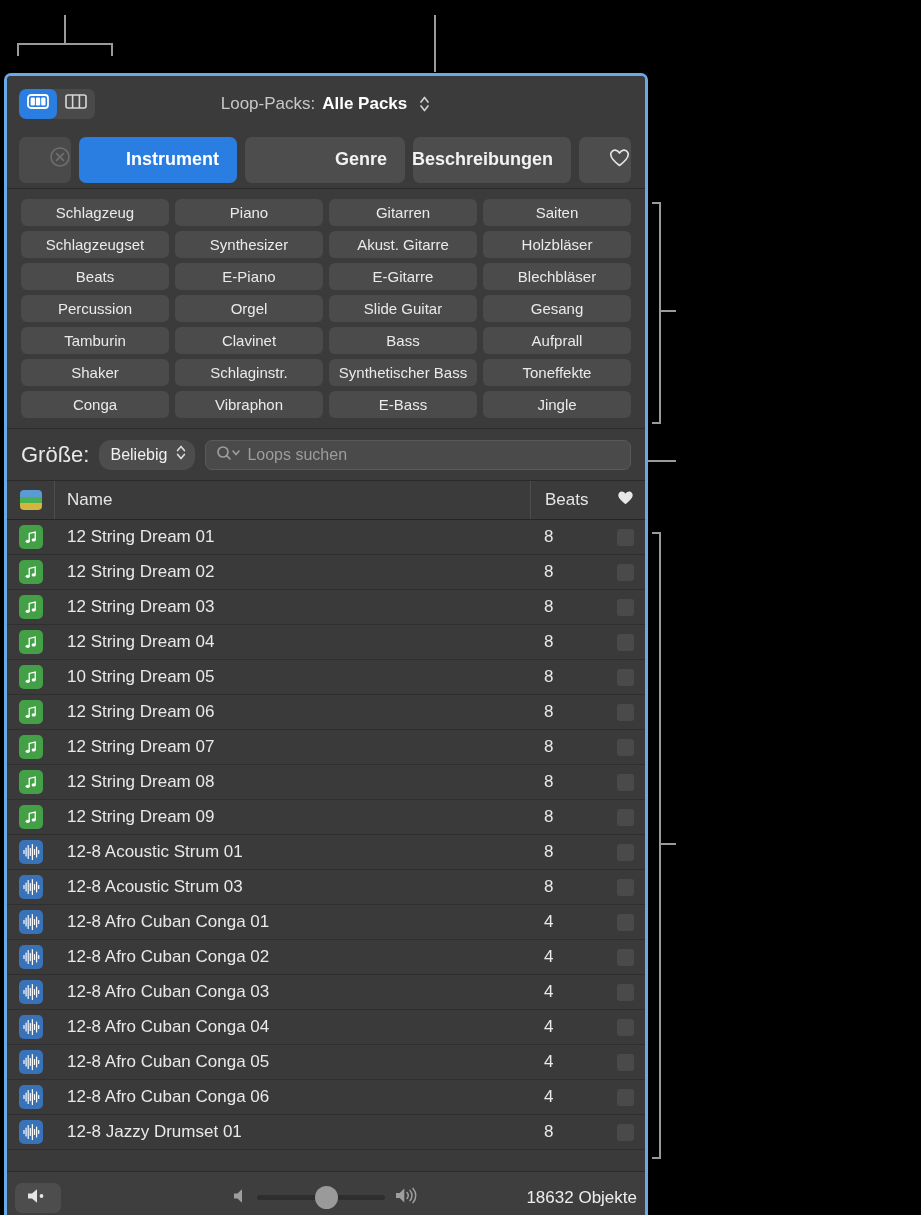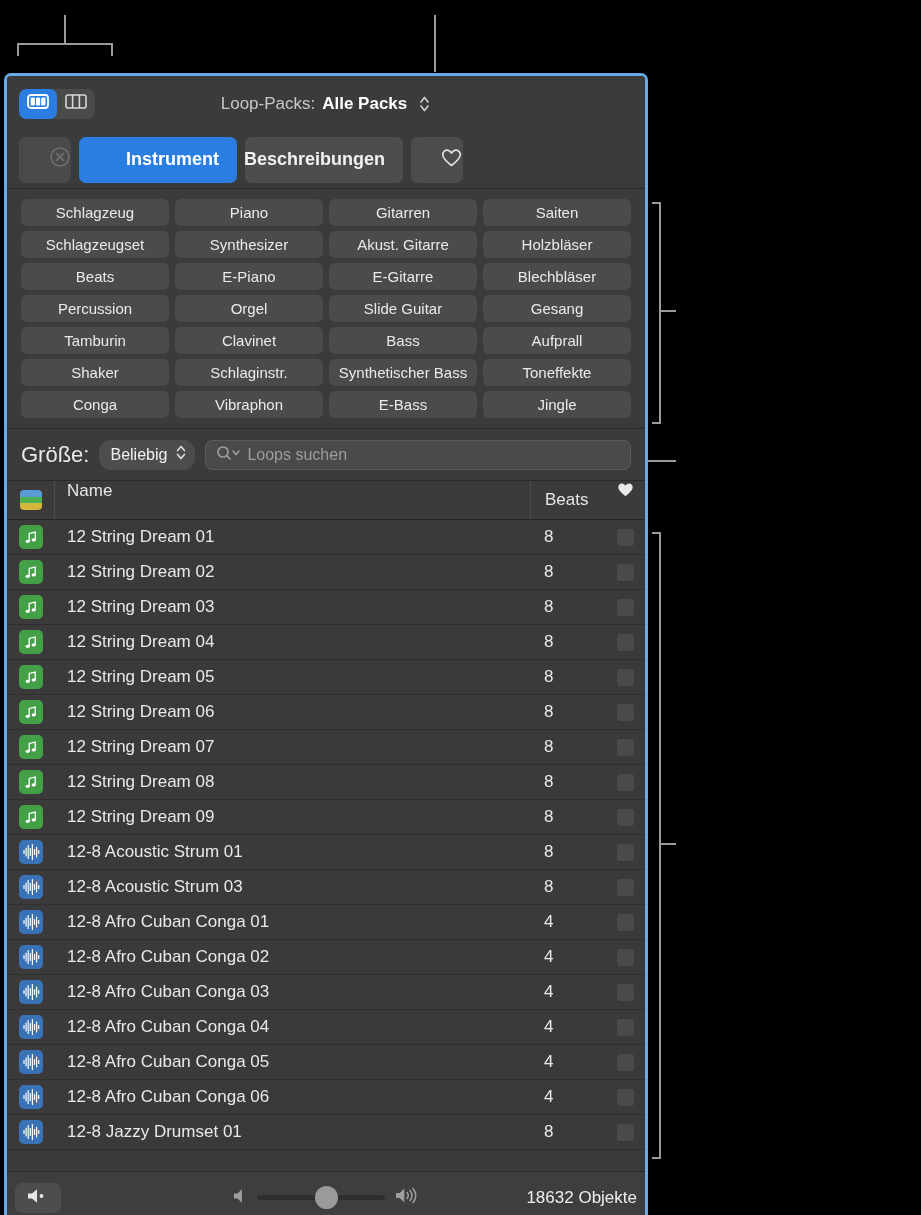--- a/index.html
+++ b/index.html
@@ -109,21 +109,21 @@
     flex: 1; height: 30px; border-radius: 7px;
     background: #4a4a4a; border: 1px solid #5a5a5a;
     display: flex; align-items: center; gap: 5px; padding: 0 10px;
   }
   .search-ph { color: #9d9d9d; font-size: 16px; }
 
   
   .listhead {
     height: 39px; flex: 0 0 39px;
     background: #3b3b3b;
-    display: flex; align-items: flex-start;
+    display: flex; align-items: center;
     border-bottom: 1px solid #262626;
     color: #e6e6e6; font-size: 17px;
   }
   .lh-icon { width: 48px; display: flex; align-items: center; justify-content: center;
              border-right: 1px solid #4d4d4d; height: 100%; }
   .stripes { width: 22px; height: 20px; border-radius: 4px; overflow: hidden;
              display: flex; flex-direction: column; }
   .stripes i { flex: 1; display: block; }
   .lh-name { flex: 1; padding-left: 12px; }
   .lh-beats { width: 75px; text-align: left; border-left: 1px solid #4d4d4d;
@@ -231,20 +231,23 @@
         <span>
           <svg width="22" height="22" viewBox="0 0 22 22">
             <circle cx="11" cy="11" r="9" fill="none" stroke="#6e6e6e" stroke-width="1.6"></circle>
             <line x1="7.6" y1="7.6" x2="14.4" y2="14.4" stroke="#6e6e6e" stroke-width="1.8" stroke-linecap="round"></line>
             <line x1="14.4" y1="7.6" x2="7.6" y2="14.4" stroke="#6e6e6e" stroke-width="1.8" stroke-linecap="round"></line>
           </svg>
         </span>
       </div>
       <div class="tab primary" style="width:158px;">
         <span>Instrument</span>
+      </div>
+      <div class="tab" style="width:160px;">
+        <span>Genre</span>
       </div>
       <div class="tab" style="width:158px;">
         <span>Beschreibungen</span>
       </div>
       <div class="tab icon-only">
         <span>
           <svg width="23" height="21" viewBox="0 0 23 21">
             <path d="M11.5 18.5 C 3 12 1.5 8.5 3.3 5.3 C 5.1 2.1 9.4 2.6 11.5 6 C 13.6 2.6 17.9 2.1 19.7 5.3 C 21.5 8.5 20 12 11.5 18.5 Z" fill="none" stroke="#e3e3e3" stroke-width="1.7" stroke-linejoin="round"></path>
           </svg>
         </span>
@@ -392,21 +395,21 @@
         <div class="row">
           <div class="r-icon">
             <span class="badge midi">
               <svg width="15" height="15" viewBox="0 0 15 15">
                 <path d="M5.2 11.2 V3.4 L11.2 2 V9.8" fill="none" stroke="#ffffff" stroke-width="1.3"></path>
                 <ellipse cx="3.7" cy="11.3" rx="2.1" ry="1.6" fill="#ffffff"></ellipse>
                 <ellipse cx="9.7" cy="9.9" rx="2.1" ry="1.6" fill="#ffffff"></ellipse>
               </svg>
             </span>
           </div>
-          <div class="r-name">12 String Dream 05</div>
+          <div class="r-name">10 String Dream 05</div>
           <div class="r-beats">8</div>
           <div class="r-fav">
             <span class="favbox"></span>
           </div>
         </div>
         <div class="row">
           <div class="r-icon">
             <span class="badge midi">
               <svg width="15" height="15" viewBox="0 0 15 15">
                 <path d="M5.2 11.2 V3.4 L11.2 2 V9.8" fill="none" stroke="#ffffff" stroke-width="1.3"></path>

